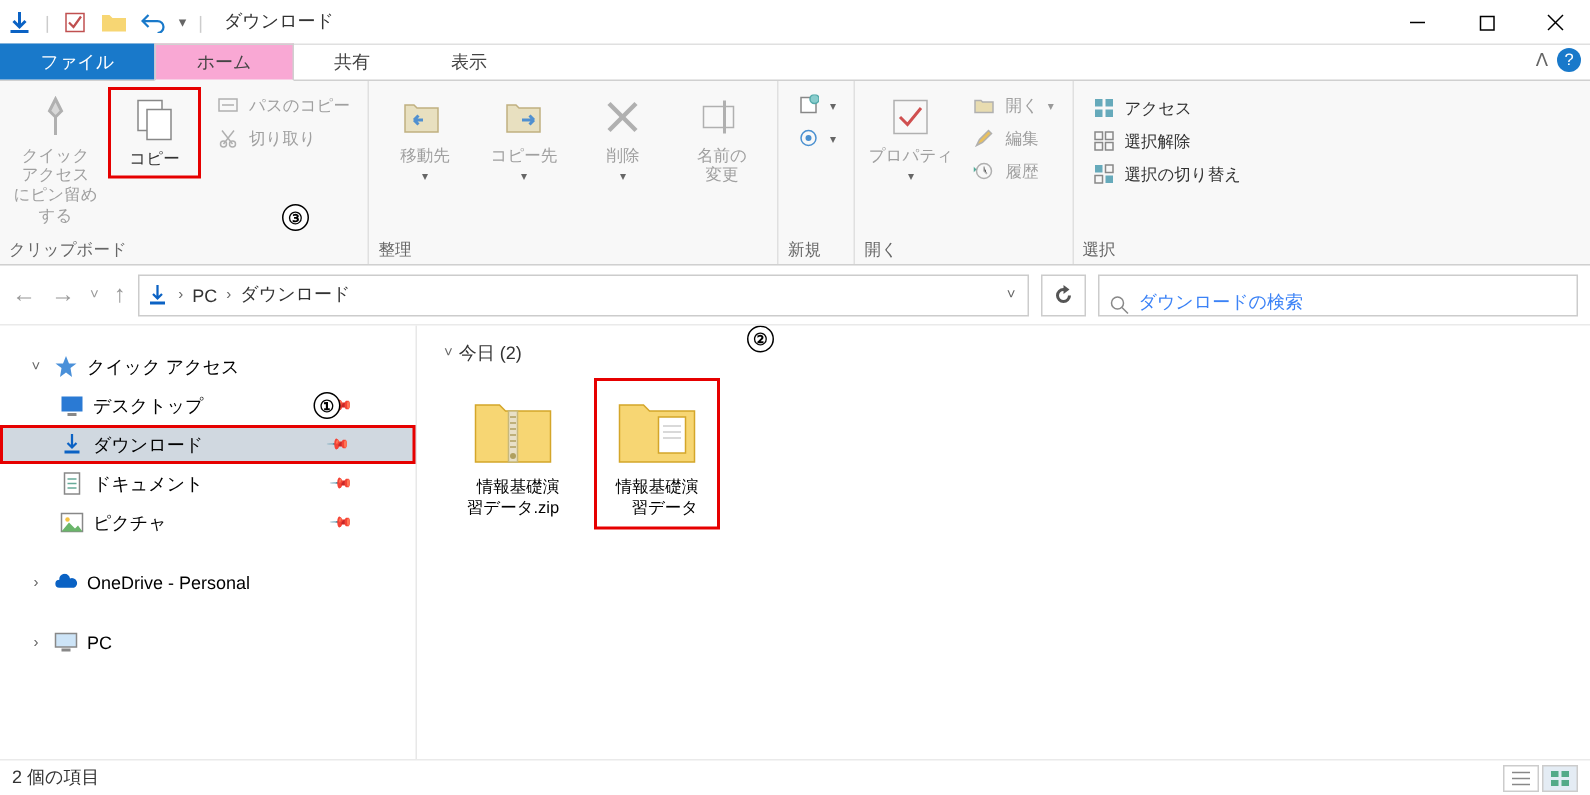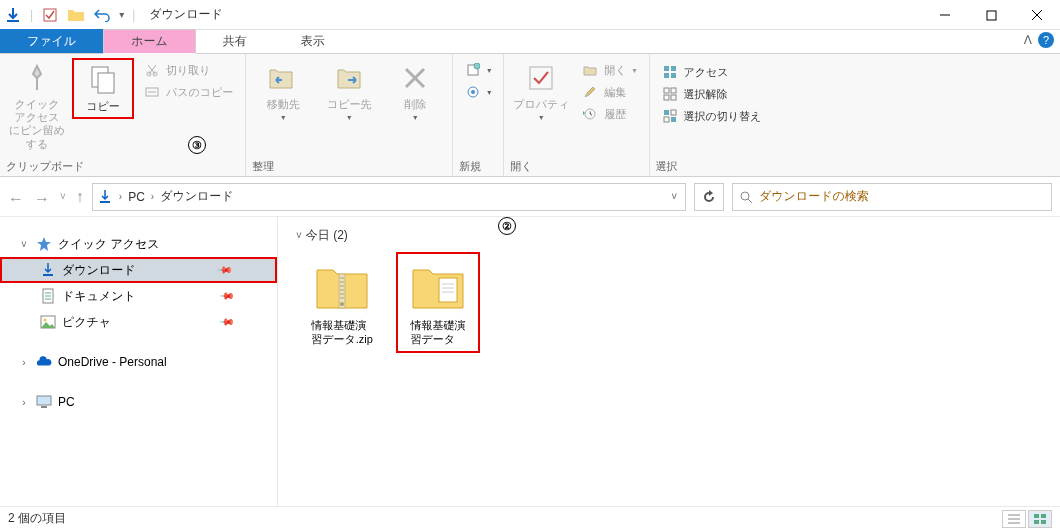--- a/index.html
+++ b/index.html
@@ -177,24 +177,24 @@
     border: 1px solid #ccc;
     display: flex; align-items: center; justify-content: center;
     color: #555;
     cursor: pointer;
   }
   .searchbox {
     width: 320px;
     height: 28px;
     border: 1px solid #ccc;
     display: flex;
-    align-items: center;
+    align-items: flex-end;
     padding: 0 6px;
     gap: 6px;
-    color: #a16207;
+    color: #3b82f6;
     font-size: 12px;
   }
   
   .main {
     display: flex;
     height: calc(530px - 30px - 24px - 123px - 40px - 24px);
   }
   .navpane {
     width: 278px;
     border-right: 1px solid #e8e8e8;
@@ -235,21 +235,21 @@
   .items-row { display: flex; gap: 12px; margin-left: 12px; }
   .file-item {
     width: 84px;
     display: flex;
     flex-direction: column;
     align-items: center;
     padding: 6px 2px;
     cursor: pointer;
   }
   .file-item .fico { width: 56px; height: 56px; display: flex; align-items: center; justify-content: center; margin-bottom: 4px; }
-  .file-item .flabel { font-size: 11px; text-align: left; line-height: 1.3; }
+  .file-item .flabel { font-size: 11px; text-align: right; line-height: 1.3; }
   
   .statusbar {
     height: 24px;
     display: flex;
     align-items: center;
     padding: 0 8px;
     font-size: 12px;
     color: #333;
     border-top: 1px solid #eaeaea;
     justify-content: space-between;
@@ -353,35 +353,35 @@
               <rect x="4" y="2" width="16" height="20" fill="#fff" stroke="#888"></rect>
               <rect x="10" y="8" width="16" height="20" fill="#fff" stroke="#888"></rect>
             </svg>
         </div>
         <div class="lbl">コピー</div>
       </div>
       <div class="small-list">
         <div class="small-btn">
           <span class="sm-ico">
             <svg width="14" height="14" viewBox="0 0 14 14">
+                <rect x="1" y="3" width="12" height="8" fill="none" stroke="#b0b0b0"></rect>
+                <line x1="3" y1="7" x2="11" y2="7" stroke="#b0b0b0"></line>
+              </svg>
+          </span>
+          <span>パスのコピー</span>
+        </div>
+        <div class="small-btn">
+          <span class="sm-ico">
+            <svg width="14" height="14" viewBox="0 0 14 14">
                 <circle cx="4" cy="11" r="2" fill="none" stroke="#b0b0b0"></circle>
                 <circle cx="10" cy="11" r="2" fill="none" stroke="#b0b0b0"></circle>
                 <path d="M4 11 L11 2 M10 11 L3 2" stroke="#b0b0b0"></path>
               </svg>
           </span>
           <span>切り取り</span>
-        </div>
-        <div class="small-btn">
-          <span class="sm-ico">
-            <svg width="14" height="14" viewBox="0 0 14 14">
-                <rect x="1" y="3" width="12" height="8" fill="none" stroke="#b0b0b0"></rect>
-                <line x1="3" y1="7" x2="11" y2="7" stroke="#b0b0b0"></line>
-              </svg>
-          </span>
-          <span>パスのコピー</span>
         </div>
       </div>
     </div>
     <div class="group-label">クリップボード</div>
     <div class="anno" style="left:188px;top:82px">③</div>
   </div>
 
   <div class="ribbon-group">
     <div class="group-body">
       <div class="big-btn disabled">
@@ -406,20 +406,30 @@
       </div>
       <div class="big-btn disabled">
         <div class="big-ico">
           <svg width="26" height="26" viewBox="0 0 26 26">
               <line x1="4" y1="4" x2="22" y2="22" stroke="#b0b0b0" stroke-width="3"></line>
               <line x1="22" y1="4" x2="4" y2="22" stroke="#b0b0b0" stroke-width="3"></line>
             </svg>
         </div>
         <div class="lbl">削除</div>
         <div class="drop">▾</div>
+      </div>
+      <div class="big-btn disabled">
+        <div class="big-ico">
+          <svg width="28" height="26" viewBox="0 0 28 26">
+              <rect x="2" y="6" width="20" height="14" fill="none" stroke="#b0b0b0"></rect>
+              <line x1="16" y1="2" x2="16" y2="24" stroke="#b0b0b0" stroke-width="2"></line>
+            </svg>
+        </div>
+        <div class="lbl" style="white-space:pre-line">名前の
+変更</div>
       </div>
     </div>
     <div class="group-label">整理</div>
   </div>
 
   <div class="ribbon-group">
     <div class="group-body">
       <div class="small-list">
         <div class="small-btn enabled">
           <span class="sm-ico">
@@ -575,20 +585,33 @@
 
   <div class="navpane" style="position:relative">
     <div class="tree-item">
       <span class="exp">˅</span>
       <span class="tico">
         <svg width="16" height="16" viewBox="0 0 16 16">
             <path d="M8 1 L10 6 L15 6 L11 9 L12 15 L8 12 L4 15 L5 9 L1 6 L6 6 Z" fill="#4a90d9"></path>
           </svg>
       </span>
       <span class="tlabel">クイック アクセス</span>
+    </div>
+    <div style="position:relative">
+      <div class="tree-item sub">
+        <span class="tico">
+          <svg width="16" height="14" viewBox="0 0 16 14">
+              <rect x="1" y="1" width="14" height="10" fill="#2a7ad4"></rect>
+              <rect x="5" y="12" width="6" height="2" fill="#888"></rect>
+            </svg>
+        </span>
+        <span class="tlabel">デスクトップ</span>
+        <span class="pin">📌</span>
+      </div>
+      <div class="anno" style="right:50px;top:4px">①</div>
     </div>
     <div class="tree-item sub selected red-box" style="border-width:2px;padding-left:38px">
       <span class="tico">
         <svg width="16" height="16" viewBox="0 0 16 16">
             <path d="M8 1 L8 10 M5 7 L8 10 L11 7" stroke="#0b62c4" stroke-width="1.5" fill="none"></path>
             <rect x="3" y="12" width="10" height="2" fill="#0b62c4"></rect>
           </svg>
       </span>
       <span class="tlabel">ダウンロード</span>
       <span class="pin">📌</span>

